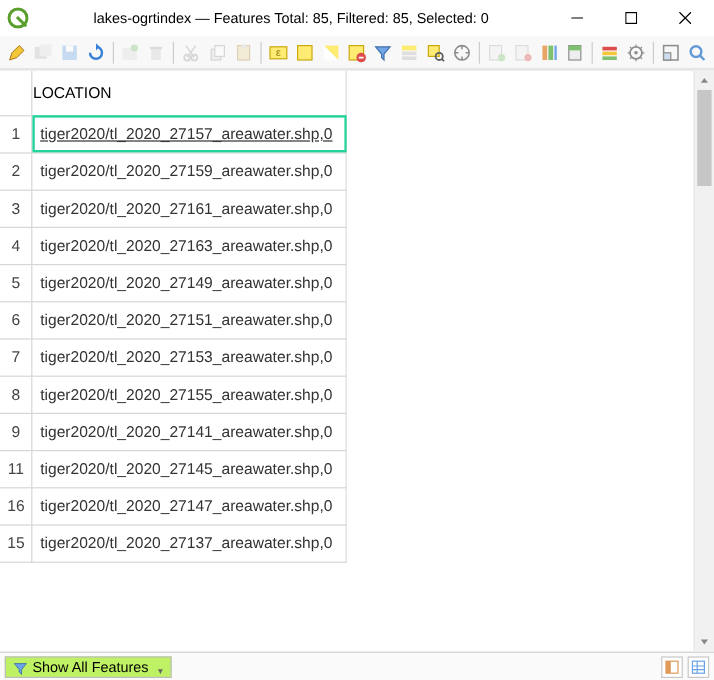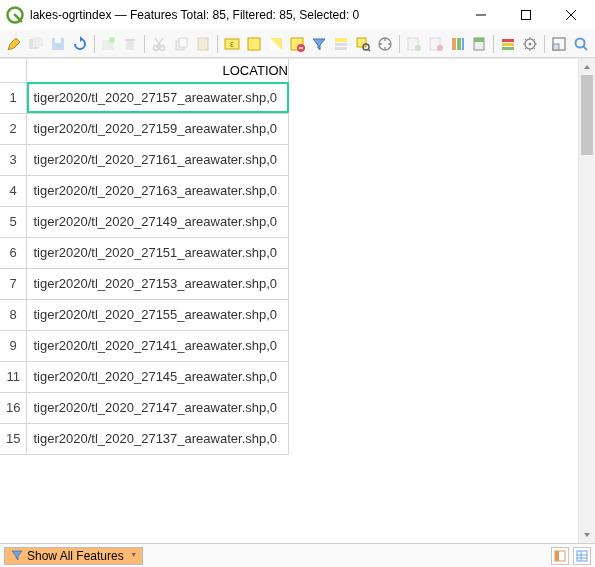--- a/index.html
+++ b/index.html
@@ -7,20 +7,21 @@
     width: 595px; height: 567px;
     font-family: "Segoe UI", Tahoma, sans-serif;
     font-size: 12px;
     background: #fff;
     overflow: hidden;
   }
   .window { width: 595px; height: 567px; display: flex; flex-direction: column; background: #fff; }
   .titlebar {
     height: 30px; display: flex; align-items: center; padding: 0 2px 0 6px;
     background: #fff;
+    gap: 48px;
   }
   .titlebar .app-icon { width: 18px; height: 18px; margin-right: 6px; }
   .titlebar .title { flex: 1; font-size: 12px; color: #000; white-space: nowrap; overflow: hidden; }
   .win-btns { display: flex; }
   .win-btn {
     width: 45px; height: 30px; display: flex; align-items: center; justify-content: center;
   }
   .win-btn svg { stroke: #000; stroke-width: 1; fill: none; }
   .toolbar {
     height: 28px;
@@ -38,42 +39,43 @@
   .toolbar .sep { width:1px; height:18px; background:#ccc; margin:0 2px; }
   .content {
     flex: 1; display: flex; position: relative; overflow: hidden;
     border-top: 1px solid #e8e8e8;
   }
   .grid-wrap { flex: 1; overflow: hidden; }
   table { border-collapse: collapse; table-layout: fixed; }
   th.rownum-col, td.rownum { width: 22px; }
   th.loc-col, td.loc { width: 370px; }
   th {
-    background: #fff; font-weight: 400; text-align: right;
-    font-size: 13px; height: 23px;
+    background: #fff; font-weight: 400; text-align: left;
+    font-size: 13px; height: 37px;
     border: 1px solid #d6d6d6;
     border-top: none;
   }
   th.rownum-col { border-left: none; }
   td {
     border: 1px solid #d6d6d6;
     border-top: none;
     height: 31px;
     padding: 0 6px;
     font-size: 13px;
     color: #333;
     white-space: nowrap;
   }
   td.rownum {
     text-align: center; color: #444; border-left: none;
     background: #fff;
   }
   tr.sel td.loc {
     outline: 2px solid #24d39b;
     outline-offset: -2px;
+    text-decoration: underline;
   }
   .scroll-space { flex: 1; }
   .vscroll {
     width: 17px; background: #f1f1f1; position: relative;
     border-left: 1px solid #e6e6e6;
   }
   .vscroll .thumb {
     position: absolute; top: 16px; left: 2px; right: 2px; height: 80px;
     background: #c6c6c6; border-radius: 0;
   }
@@ -82,22 +84,22 @@
   }
   .vscroll .arrow.up { top:0; }
   .vscroll .arrow.down { bottom:0; }
   .statusbar {
     height: 24px; border-top: 1px solid #d0d0d0;
     display: flex; align-items: center; padding: 0 4px;
     background: #fafafa;
     font-size: 12px;
   }
   .status-btn {
-    display: inline-flex; align-items: flex-start; gap: 4px;
-    padding: 1px 6px; border: 1px solid #bcbcbc; background: #fdba74;
+    display: inline-flex; align-items: flex-end; gap: 4px;
+    padding: 1px 6px; border: 1px solid #bcbcbc; background: #bef264;
     font-size: 12px;
   }
   .status-btn .drop { font-size: 8px; margin-left: 4px; color:#666; position: relative; top:1px; }
   .statusbar .spacer { flex:1; }
   .status-icons { display:flex; gap:4px; }
   .status-icons .si {
     width: 18px; height: 18px; border: 1px solid #c7c7c7;
     display:flex; align-items:center; justify-content:center;
     background:#fff;
   }

